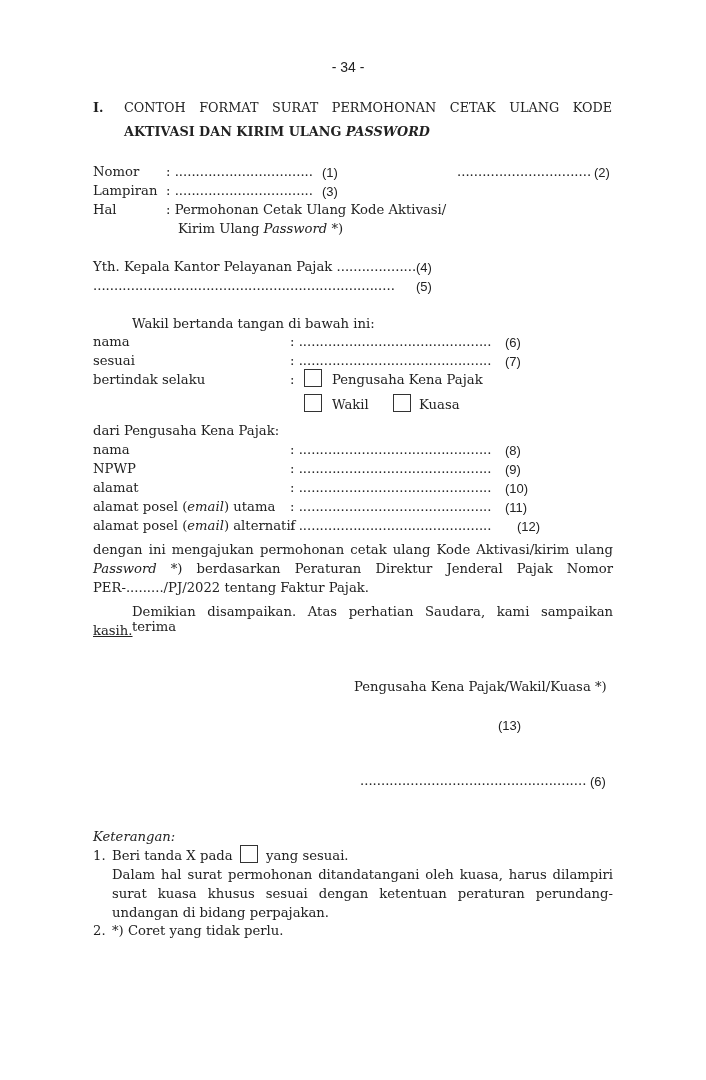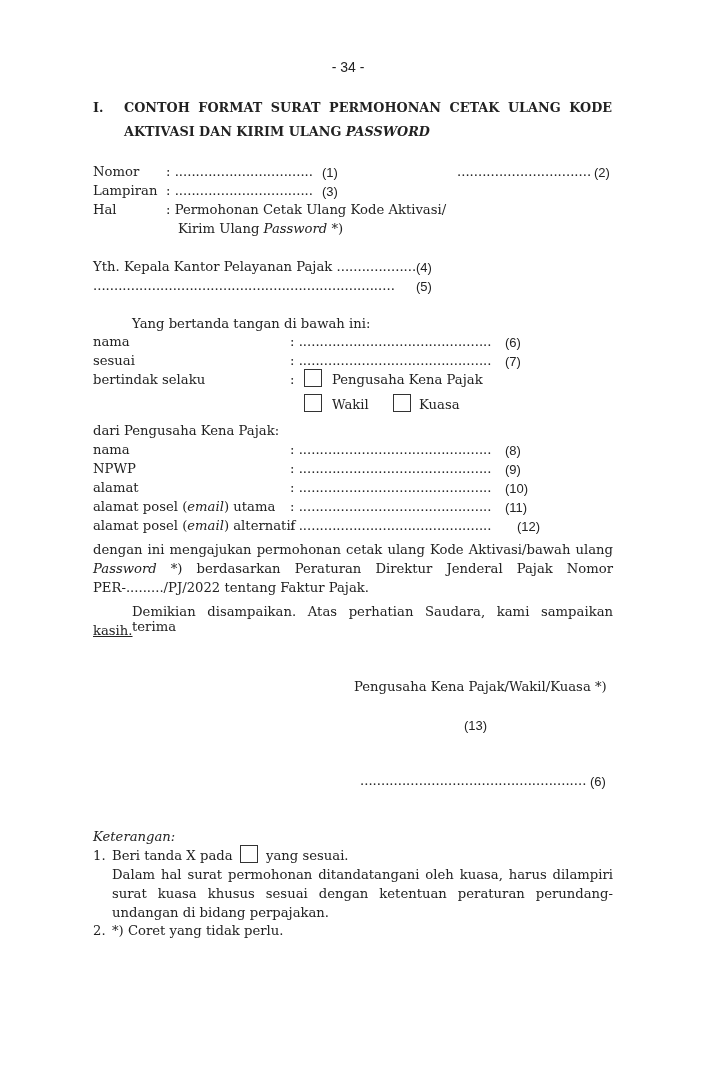--- a/index.html
+++ b/index.html
@@ -12,21 +12,21 @@
   .box { display:inline-block; width:18px; height:18px; border:1.3px solid #333; vertical-align:middle; box-sizing:border-box; }
   .just { text-align:justify; text-align-last:justify; white-space:normal; }
   i { font-style:italic; }
 </style>
 </head>
 <body>
 
 <div class="abs pagenum sans">- 34 -</div>
 
 <div class="abs" style="left:93px;top:100px;font-weight:bold;font-size:12.8px;">I.</div>
-<div class="abs just" style="left:124px;top:100px;width:488px;font-weight:bold;font-size:12.8px;word-spacing:2px;">CONTOH FORMAT SURAT PERMOHONAN CETAK ULANG KODE</div>
+<div class="abs just" style="left:124px;top:100px;width:488px;font-weight:normal;font-size:12.8px;word-spacing:2px;">CONTOH FORMAT SURAT PERMOHONAN CETAK ULANG KODE</div>
 <div class="abs" style="left:124px;top:124px;font-weight:bold;font-size:12.8px;"><span>AKTIVASI DAN KIRIM ULANG </span><i>PASSWORD</i></div>
 
 <div class="abs" style="left:93px;top:164px;text-align:right;">Nomor</div>
 <div class="abs" style="left:166px;top:164px;">: .................................</div>
 <div class="abs num" style="left:322px;top:165px;">(1)</div>
 <div class="abs" style="left:457px;top:164px;">................................</div>
 <div class="abs num" style="left:594px;top:165px;">(2)</div>
 
 <div class="abs" style="left:93px;top:183px;">Lampiran</div>
 <div class="abs" style="left:166px;top:183px;">: .................................</div>
@@ -34,21 +34,21 @@
 
 <div class="abs" style="left:93px;top:202px;">Hal</div>
 <div class="abs" style="left:166px;top:202px;">: Permohonan Cetak Ulang Kode Aktivasi/</div>
 <div class="abs" style="left:178px;top:221px;"><span>Kirim Ulang </span><i>Password</i><span> *)</span></div>
 
 <div class="abs" style="left:93px;top:259px;">Yth. Kepala Kantor Pelayanan Pajak ...................</div>
 <div class="abs num" style="left:416px;top:260px;">(4)</div>
 <div class="abs" style="left:93px;top:278px;">........................................................................</div>
 <div class="abs num" style="left:416px;top:279px;">(5)</div>
 
-<div class="abs" style="left:132px;top:316px;">Yang bertanda tangan di bawah ini:</div>
+<div class="abs" style="left:132px;top:316px;">Wakil bertanda tangan di bawah ini:</div>
 <div class="abs" style="left:93px;top:334px;">nama</div>
 <div class="abs" style="left:290px;top:334px;">: ..............................................</div>
 <div class="abs num" style="left:505px;top:335px;">(6)</div>
 <div class="abs" style="left:93px;top:353px;">sesuai</div>
 <div class="abs" style="left:290px;top:353px;">: ..............................................</div>
 <div class="abs num" style="left:505px;top:354px;">(7)</div>
 
 <div class="abs" style="left:93px;top:372px;">bertindak selaku</div>
 <div class="abs" style="left:290px;top:372px;">:</div>
 <span class="abs box" style="left:304px;top:369px;"></span>
@@ -73,29 +73,29 @@
 <div class="abs num" style="left:505px;top:481px;">(10)</div>
 
 <div class="abs" style="left:93px;top:499px;"><span>alamat posel (</span><i>email</i><span>) utama</span></div>
 <div class="abs" style="left:290px;top:499px;">: ..............................................</div>
 <div class="abs num" style="left:505px;top:500px;">(11)</div>
 
 <div class="abs" style="left:93px;top:518px;"><span>alamat posel (</span><i>email</i><span>) alternatif</span></div>
 <div class="abs" style="left:290px;top:518px;">: ..............................................</div>
 <div class="abs num" style="left:505px;top:519px;margin-left:12px;">(12)</div>
 
-<div class="abs just" style="left:93px;top:542px;width:520px;">dengan ini mengajukan permohonan cetak ulang Kode Aktivasi/bawah ulang</div>
+<div class="abs just" style="left:93px;top:542px;width:520px;">dengan ini mengajukan permohonan cetak ulang Kode Aktivasi/kirim ulang</div>
 <div class="abs just" style="left:93px;top:561px;width:520px;"><i>Password</i><span> *) berdasarkan Peraturan Direktur Jenderal Pajak Nomor</span></div>
 <div class="abs" style="left:93px;top:580px;">PER-........./PJ/2022 tentang Faktur Pajak.</div>
 
 <div class="abs just" style="left:132px;top:604px;width:481px;">Demikian disampaikan. Atas perhatian Saudara, kami sampaikan terima</div>
 <div class="abs" style="left:93px;top:623px;text-decoration:underline;">kasih.</div>
 
 <div class="abs" style="left:354px;top:679px;">Pengusaha Kena Pajak/Wakil/Kuasa *)</div>
-<div class="abs num" style="left:464px;top:718px;">(13)</div>
+<div class="abs num" style="left:498px;top:718px;">(13)</div>
 <div class="abs" style="left:360px;top:773px;">......................................................</div>
 <div class="abs num" style="left:590px;top:774px;">(6)</div>
 
 <div class="abs" style="left:93px;top:829px;font-style:italic;">Keterangan:</div>
 <div class="abs" style="left:93px;top:848px;">1.</div>
 <div class="abs" style="left:112px;top:848px;">Beri tanda X pada</div>
 <span class="abs box" style="left:240px;top:845px;"></span>
 <div class="abs" style="left:266px;top:848px;">yang sesuai.</div>
 <div class="abs just" style="left:112px;top:867px;width:501px;">Dalam hal surat permohonan ditandatangani oleh kuasa, harus dilampiri</div>
 <div class="abs just" style="left:112px;top:886px;width:501px;">surat kuasa khusus sesuai dengan ketentuan peraturan perundang-</div>

